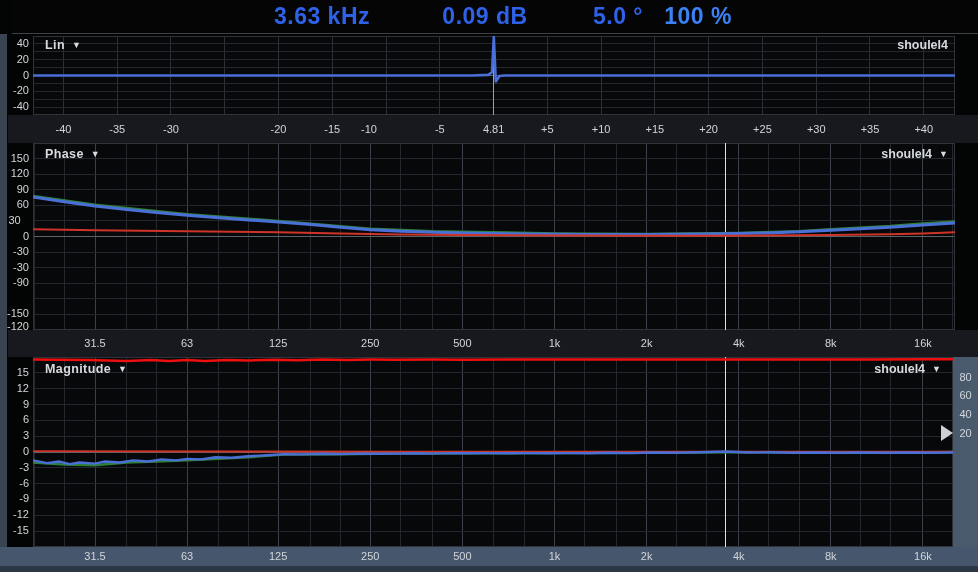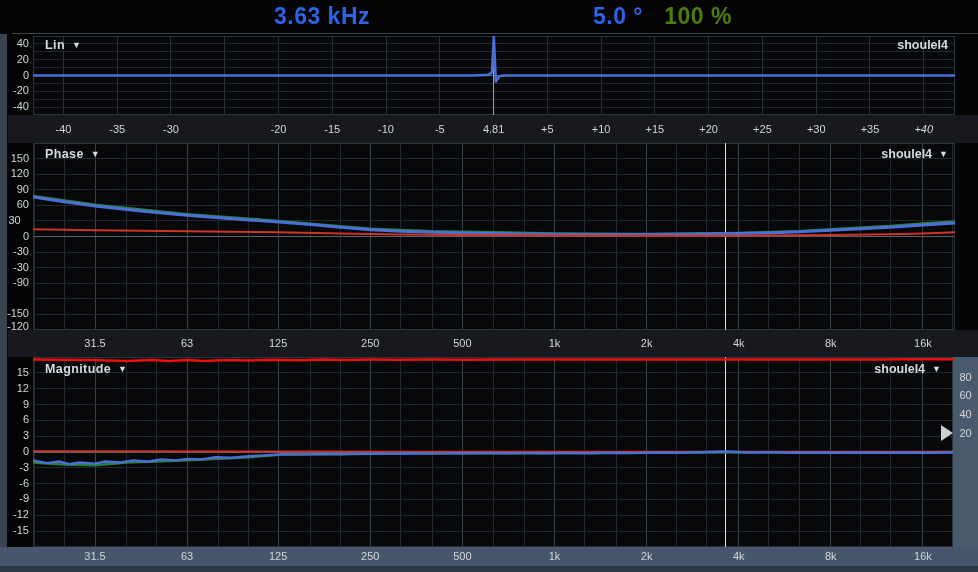--- a/index.html
+++ b/index.html
@@ -3,21 +3,21 @@
 <meta charset="utf-8">
 <style>
   html,body{margin:0;padding:0;background:#000;}
   .stage{position:relative;width:978px;height:572px;background:#030404;overflow:hidden;
          font-family:"Liberation Sans","DejaVu Sans",sans-serif;}
   .header{position:absolute;left:12px;top:0;width:978px;height:33px;background:#050506;
           border-bottom:1px solid #3c4248;padding-left:24px;}
   .readout{position:absolute;top:3px;transform:translateX(-50%);font-size:23px;font-weight:bold;
            letter-spacing:0.5px;white-space:nowrap;}
   .r-blue{color:#2e62e8;}
-  .r-red{color:#4d7c0f;}
+  .r-red{color:#3b82f6;}
   .left-strip{position:absolute;left:0;top:34px;width:7px;height:532px;background:#3a4450;}
   .axis-strip{position:absolute;background:#17191e;}
   .mag-strip{position:absolute;left:0;top:547px;width:978px;height:19px;background:#46566c;}
   .bottom-bar{position:absolute;left:0;top:566px;width:978px;height:6px;background:#2b3744;}
   .mag-right-col{position:absolute;left:953px;top:357px;width:25px;height:190px;background:#4a5a6d;}
   .ptitle{position:absolute;color:#d7dbdf;font-size:12.5px;font-weight:bold;letter-spacing:0.4px;
           white-space:nowrap;cursor:default;}
   .ptitle .dd{font-size:9px;margin-left:7px;position:relative;top:-1px;}
   .trace-label{position:absolute;color:#d7dbdf;font-size:12.5px;font-weight:bold;white-space:nowrap;
                text-align:right;}
@@ -28,20 +28,21 @@
         border-left:12px solid #ccd0d4;}
   svg{position:absolute;display:block;}
 </style>
 </head>
 <body>
 
 <div class="stage">
 
   <div class="header">
     <span class="readout r-blue" style="left:310px">3.63 kHz</span>
+    <span class="readout r-blue" style="left:473px">0.09 dB</span>
     <span class="readout r-blue" style="left:606px">5.0 °</span>
     <span class="readout r-red" style="left:686px">100 %</span>
   </div>
 
   <div class="left-strip"></div>
 
   <div class="axis-strip" style="left:8px;top:115px;width:970px;height:28px;"></div>
   <div class="axis-strip" style="left:8px;top:330px;width:970px;height:27px;"></div>
   <div class="mag-strip"></div>
   <div class="bottom-bar"></div>
@@ -88,31 +89,31 @@
       <div class="tick" style="left: 0px; top: 52.7px; width: 29px; height: 13px; line-height: 13px; text-align: right;">20</div>
       <div class="tick" style="left: 0px; top: 68.5px; width: 29px; height: 13px; line-height: 13px; text-align: right;">0</div>
       <div class="tick" style="left: 0px; top: 84.3px; width: 29px; height: 13px; line-height: 13px; text-align: right;">-20</div>
       <div class="tick" style="left: 0px; top: 100.1px; width: 29px; height: 13px; line-height: 13px; text-align: right;">-40</div>
       <div class="tick" style="left: 38.44px; top: 115px; width: 50px; height: 28px; line-height: 28px; text-align: center;">-40</div>
       <div class="tick" style="left: 92.21px; top: 115px; width: 50px; height: 28px; line-height: 28px; text-align: center;">-35</div>
       <div class="tick" style="left: 145.98px; top: 115px; width: 50px; height: 28px; line-height: 28px; text-align: center;">-30</div>
       <div class="tick" style="left: 199.75px; top: 115px; width: 50px; height: 28px; line-height: 28px; text-align: right; margin-top: 20px;">-25</div>
       <div class="tick" style="left: 253.52px; top: 115px; width: 50px; height: 28px; line-height: 28px; text-align: center;">-20</div>
       <div class="tick" style="left: 307.29px; top: 115px; width: 50px; height: 28px; line-height: 28px; text-align: center;">-15</div>
-      <div class="tick" style="left: 361.06px; top: 115px; width: 50px; height: 28px; line-height: 28px; text-align: center;">-10</div>
+      <div class="tick" style="left: 361.06px; top: 115px; width: 50px; height: 28px; line-height: 28px; ">-10</div>
       <div class="tick" style="left: 414.83px; top: 115px; width: 50px; height: 28px; line-height: 28px; text-align: center;">-5</div>
       <div class="tick" style="left: 468.6px; top: 115px; width: 50px; height: 44px; line-height: 28px; text-align: center;">4.81</div>
       <div class="tick" style="left: 522.37px; top: 115px; width: 50px; height: 28px; line-height: 28px; text-align: center;">+5</div>
       <div class="tick" style="left: 576.14px; top: 115px; width: 50px; height: 16px; line-height: 28px; text-align: center;">+10</div>
       <div class="tick" style="left: 629.91px; top: 115px; width: 50px; height: 28px; line-height: 28px; text-align: center;">+15</div>
       <div class="tick" style="left: 683.68px; top: 115px; width: 50px; height: 28px; line-height: 28px; text-align: center;">+20</div>
       <div class="tick" style="left: 737.45px; top: 115px; width: 50px; height: 28px; line-height: 28px; text-align: center;">+25</div>
       <div class="tick" style="left: 791.22px; top: 115px; width: 50px; height: 28px; line-height: 28px; text-align: center;">+30</div>
       <div class="tick" style="left: 844.99px; top: 115px; width: 50px; height: 28px; line-height: 28px; text-align: center;">+35</div>
-      <div class="tick" style="left: 898.76px; top: 115px; width: 50px; height: 28px; line-height: 28px; text-align: center; font-style: italic;">+40</div>
+      <div class="tick" style="left: 898.76px; top: 115px; width: 50px; height: 28px; line-height: 28px; text-align: center;">+40</div>
       <svg width="922" height="187" style="left:33px;top:143px;">
         <rect x="0" y="0" width="922" height="187" fill="#07080a"></rect>
         <g shape-rendering="crispEdges">
           <line x1="1.6355430664976254" y1="0" x2="1.6355430664976254" y2="187" stroke="#24272d" stroke-width="1"></line>
           <line x1="31.28833988657258" y1="0" x2="31.28833988657258" y2="187" stroke="#24272d" stroke-width="1"></line>
           <line x1="62" y1="0" x2="62" y2="187" stroke="#3b414a" stroke-width="1"></line>
           <line x1="93.74554306649763" y1="0" x2="93.74554306649763" y2="187" stroke="#24272d" stroke-width="1"></line>
           <line x1="123.39833988657259" y1="0" x2="123.39833988657259" y2="187" stroke="#24272d" stroke-width="1"></line>
           <line x1="154.11" y1="0" x2="154.11" y2="187" stroke="#3b414a" stroke-width="1"></line>
           <line x1="185.85554306649763" y1="0" x2="185.85554306649763" y2="187" stroke="#24272d" stroke-width="1"></line>

